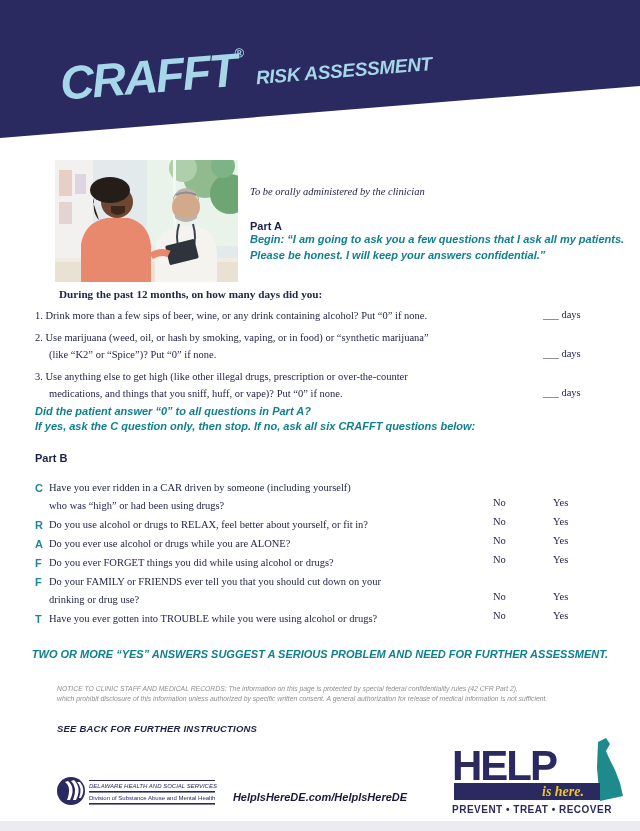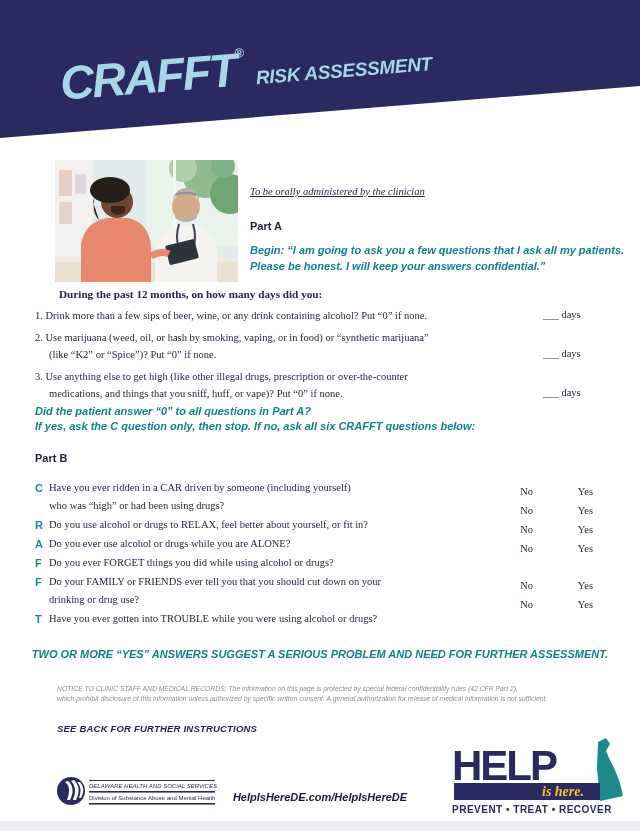--- a/index.html
+++ b/index.html
@@ -10,24 +10,24 @@
   .header{position:absolute;top:0;left:0;width:640px;height:140px;background:#2b2a60;
           clip-path:polygon(0 0,640px 0,640px 86px,0 138px);}
   .header-rot{position:absolute;left:58px;top:56px;transform:rotate(-4.6deg);
               transform-origin:left top;color:#a5d7e8;white-space:nowrap;
               font-family:"Liberation Sans",sans-serif;font-style:italic;font-weight:bold;}
   .crafft{font-size:47px;letter-spacing:-2px;}
   .regmark{font-size:13px;vertical-align:28px;letter-spacing:0;}
   .risk{font-size:19px;letter-spacing:-0.3px;margin-left:10px;}
   
   .photo{position:absolute;left:55px;top:160px;width:183px;height:122px;}
-  .admin-note{position:absolute;left:250px;top:186px;font-style:italic;font-size:10.5px;text-decoration:underline;}
+  .admin-note{position:absolute;left:250px;top:186px;font-style:italic;font-size:10.5px;}
   .label-bold{font-family:"Liberation Sans",sans-serif;font-weight:bold;font-size:11px;color:#1d2145;}
   .parta-label{position:absolute;left:250px;top:220px;}
-  .begin{position:absolute;left:250px;top:243px;width:380px;
+  .begin{position:absolute;left:250px;top:232px;width:380px;
          font-family:"Liberation Sans",sans-serif;font-weight:bold;font-style:italic;
          font-size:11px;line-height:15.5px;color:#10808f;}
   .begin span{display:block;}
   
   .section-a{position:absolute;left:35px;top:288px;width:570px;}
   .sec-head{font-weight:bold;font-size:11.2px;margin-bottom:7px;margin-left:24px;}
   .qrow{position:relative;margin-top:5px;line-height:17px;font-size:10.5px;}
   .qtext{display:block;padding-left:14px;width:470px;}
   .qtext .ln{display:block;}
   .qtext .l0{margin-left:-14px;}
@@ -39,21 +39,21 @@
              font-size:11px;line-height:15px;color:#10808f;}
   .interlude span{display:block;}
   .partb-label{position:absolute;left:35px;top:452px;}
   
   .rows{position:absolute;left:35px;top:479px;width:570px;}
   .brow{position:relative;margin-bottom:1px;line-height:18px;font-size:10.5px;}
   .bletter{position:absolute;left:0;top:0;font-family:"Liberation Sans",sans-serif;
            font-weight:bold;font-size:11px;color:#1b879e;}
   .btext{display:block;margin-left:14px;width:430px;}
   .btext .ln{display:block;}
-  .no-cell,.yes-cell{position:absolute;bottom:14px;width:40px;text-align:right;font-size:10.5px;}
+  .no-cell,.yes-cell{position:absolute;bottom:3px;width:40px;text-align:left;font-size:10.5px;}
   .no-cell{left:458px;}
   .yes-cell{left:518px;}
   
   .warning{position:absolute;left:0;top:648px;width:640px;text-align:center;
            font-family:"Liberation Sans",sans-serif;font-weight:bold;font-style:italic;
            font-size:11px;color:#10808f;}
   .notice{position:absolute;left:57px;top:684px;width:540px;
           font-family:"Liberation Sans",sans-serif;font-style:italic;
           font-size:6.8px;line-height:9.6px;color:#8e8e8e;}
   .notice span{display:block;}

